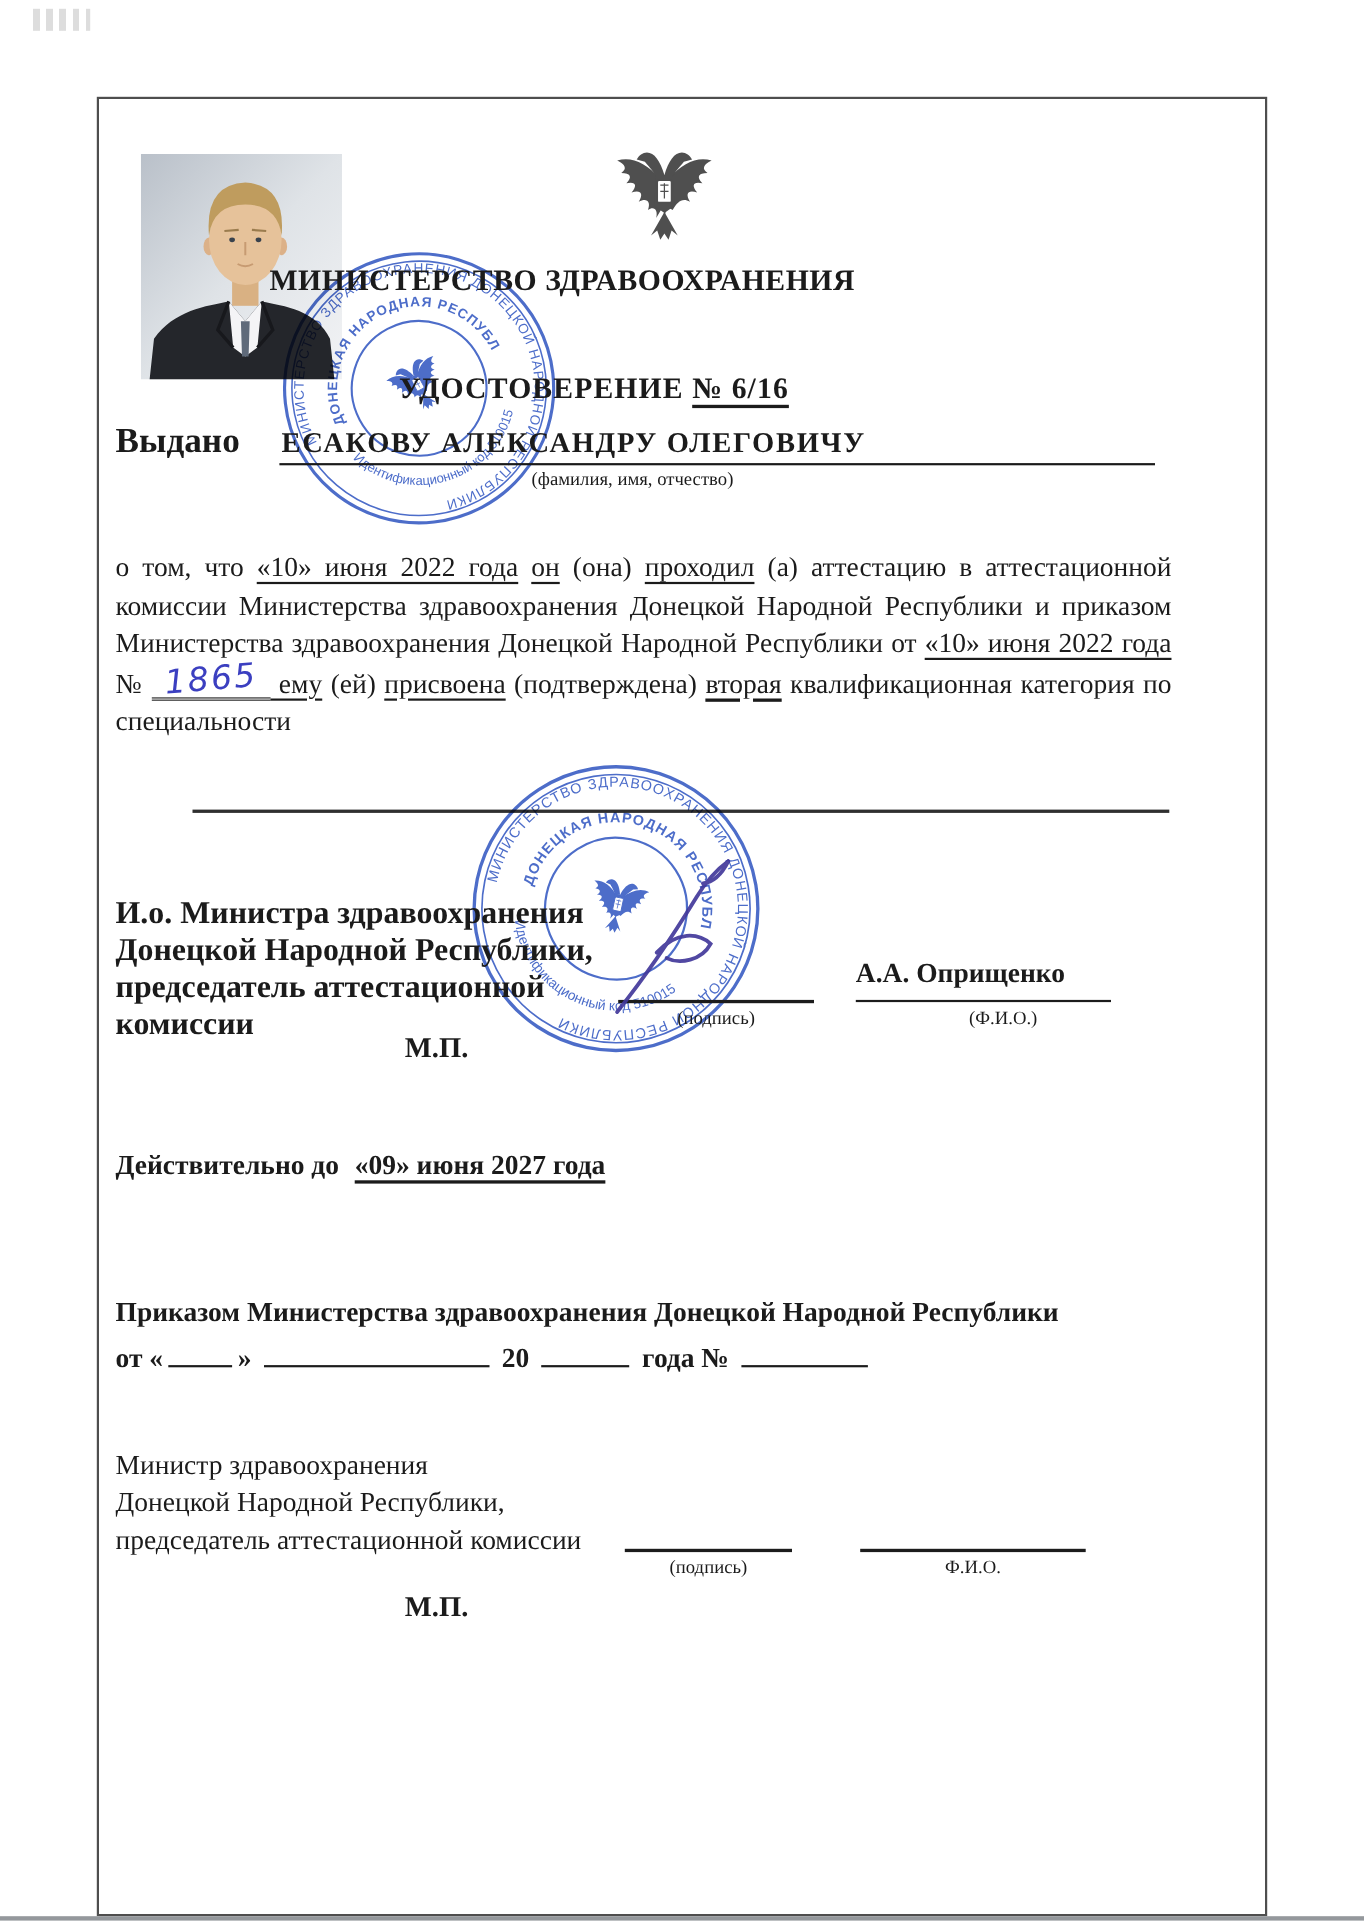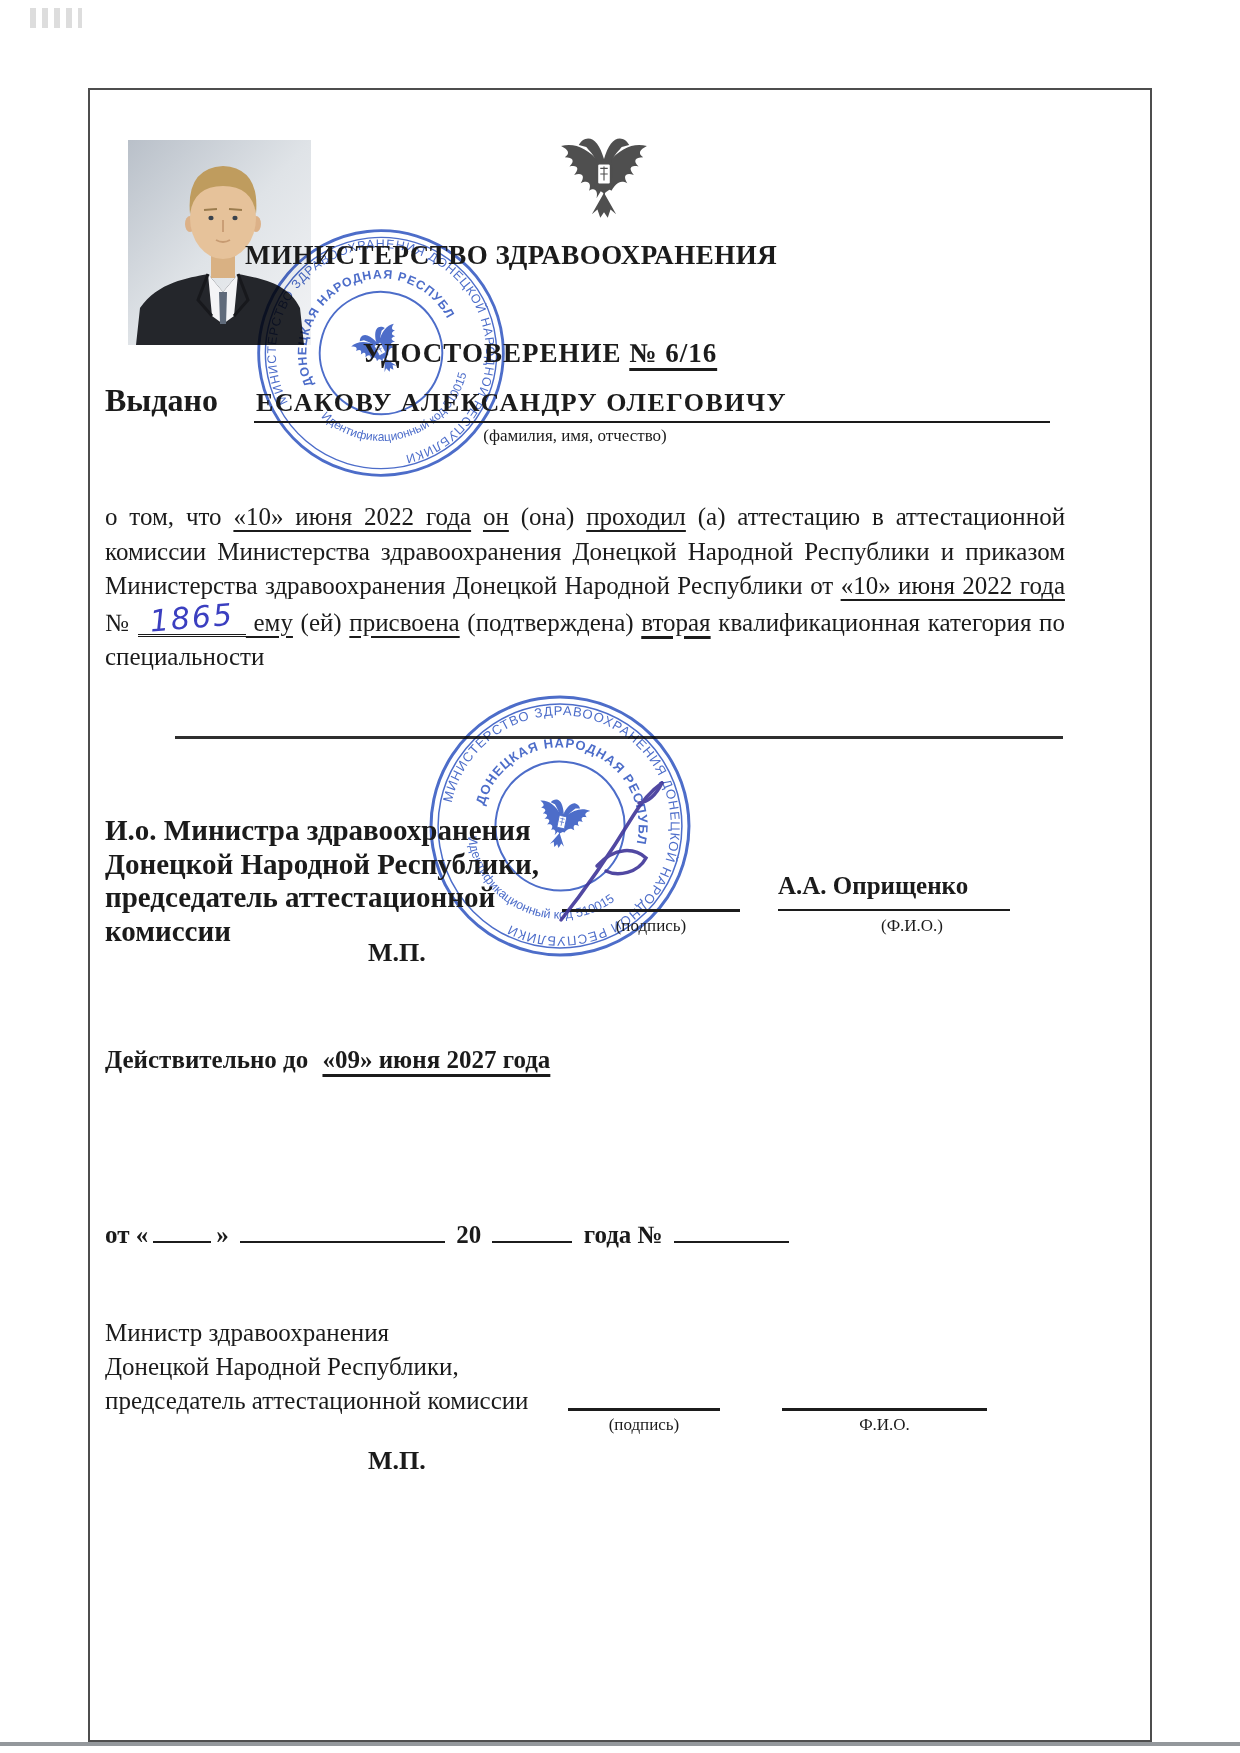--- a/index.html
+++ b/index.html
@@ -189,20 +189,21 @@
       <path d="M52,88 C70,68 90,70 101,80 C93,95 73,99 61,93"></path>
     </g>
   </svg>
 
   <div class="formline" style="left:105px;top:1046px;">
     <span>Действительно до</span>
     <span class="u" style="margin-left:8px;">«09» июня 2027 года</span>
   </div>
 
 
+  <div class="formline" style="left:105px;top:1180px;">Приказом Министерства здравоохранения Донецкой Народной Республики</div>
 
   <div class="formline" style="left:105px;top:1216px;">
     <span>от</span>
     <span>«</span><span class="blank w58"></span><span>»</span>
     <span class="blank w205"></span>
     <span>20</span>
     <span class="blank w80"></span>
     <span>года №</span>
     <span class="blank w115"></span>
   </div>

